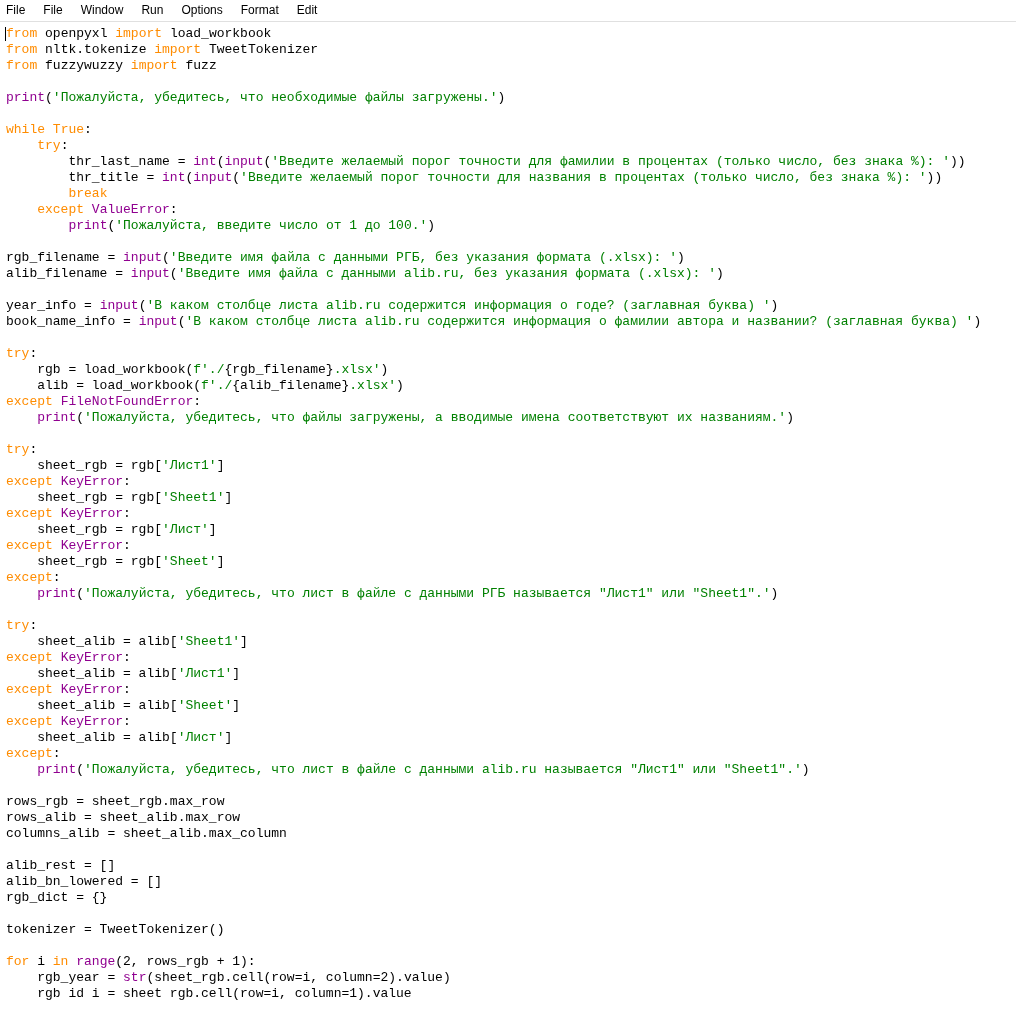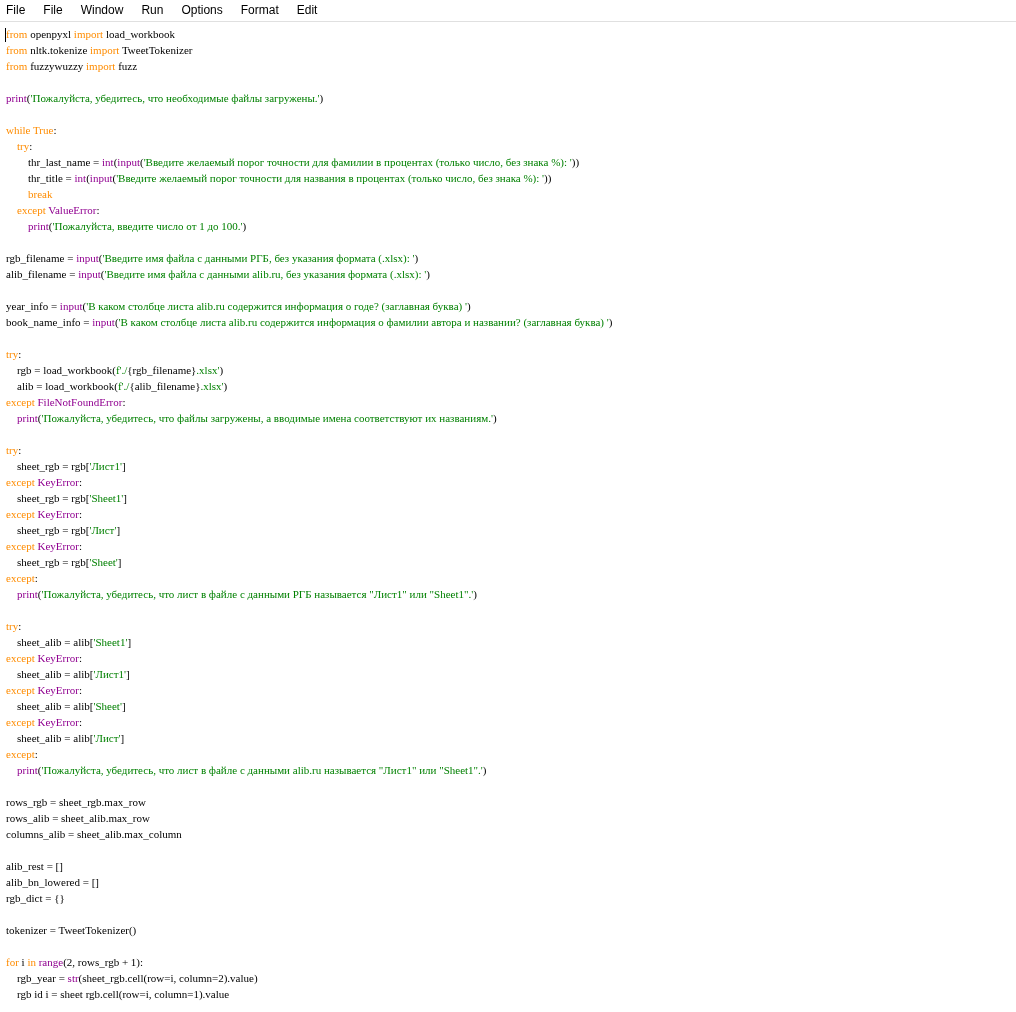--- a/index.html
+++ b/index.html
@@ -22,22 +22,22 @@
     gap: 14px;
   }
   .menubar .menu-item {
     cursor: default;
     padding: 1px 2px;
   }
   .editor {
     padding: 4px 6px 8px 6px;
     white-space: pre;
     line-height: 16px;
-    font-family: Liberation Serif, serif;
-    font-size: 11px;
+    font-family: Liberation Mono, monospace;
+    font-size: 13px;
     overflow: hidden;
   }
   
   .kw   { color: #ff8c00; } 
   .bi   { color: #900090; } 
   .str  { color: #008000; } 
   .txt  { color: #000000; } 
   .cursor { border-left: 1px solid #000; display:inline-block; height:14px; vertical-align:middle; margin-left:-1px;}
 </style>
 </head>

